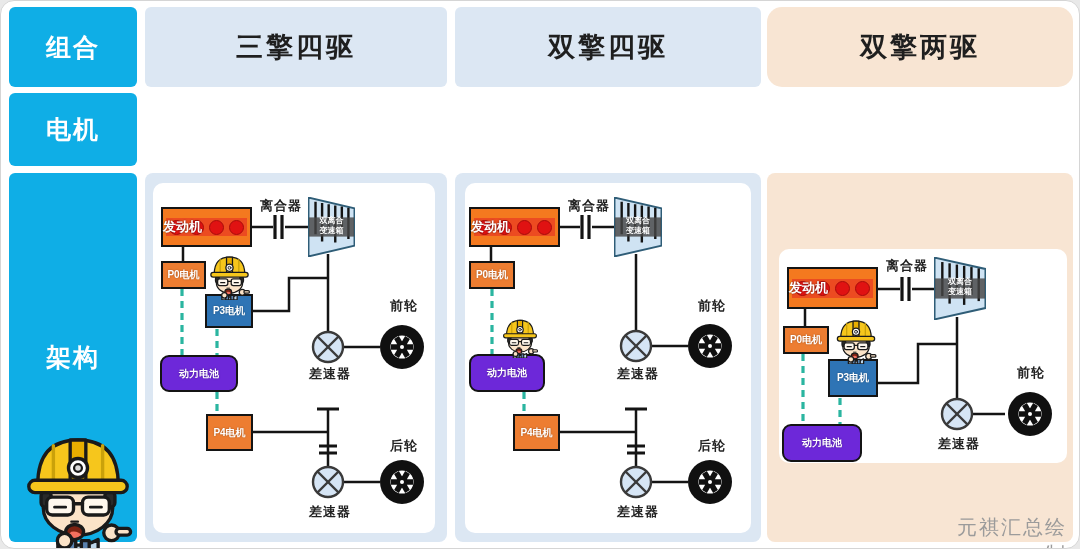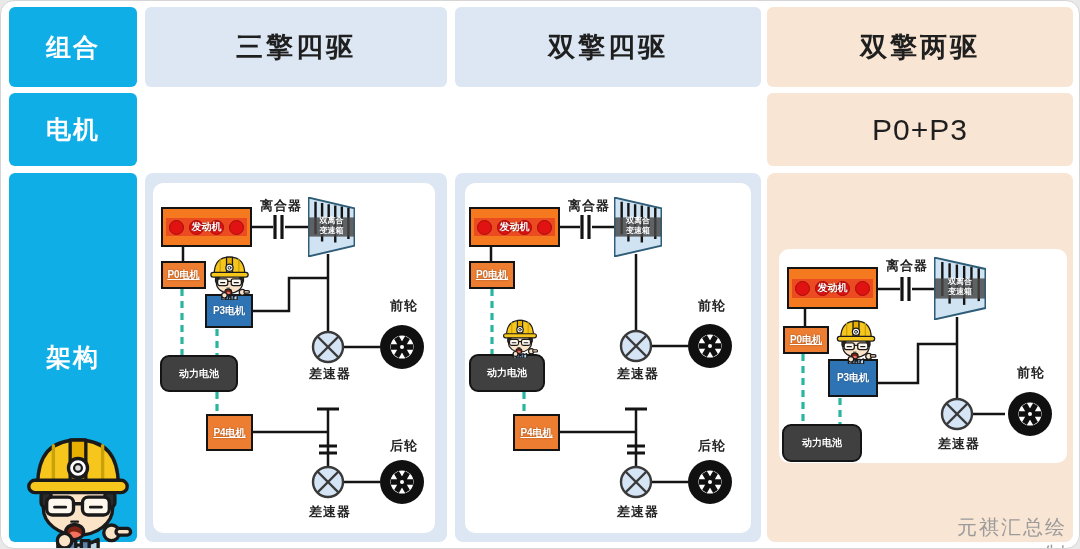--- a/index.html
+++ b/index.html
@@ -6,41 +6,41 @@
   html,body { background:#e9e9e9; }
   body { font-family:"Liberation Sans","DejaVu Sans",sans-serif; }
   #stage {
     position:relative; width:1080px; height:549px; background:#ffffff;
     border-radius:14px; overflow:hidden; border:1px solid #d5d5d5;
   }
   .cell { position:absolute; border-radius:6px; }
   .cyan { background:var(--cyan); color:#fff; display:flex; align-items:center; justify-content:center;
           font-size:25px; font-weight:700; letter-spacing:2px; }
   .blue { background:#dce7f3; }
-  .peach{ background:#f8e5d3; }
+  .peach{ background:#f8e5d3;border-radius:15px; }
   .hdrtxt { display:flex; align-items:center; justify-content:center; height:100%;
             font-size:27px; font-weight:700; color:#1f1f1f; letter-spacing:3px; }
   .motortxt { display:flex; align-items:center; justify-content:center; height:100%;
               font-size:30px; font-weight:500; color:#1f1f1f; letter-spacing:1px; }
   .panel { position:absolute; background:#ffffff; border-radius:10px; }
   .wires { position:absolute; left:0; top:0; pointer-events:none; }
 
   .box { position:absolute; border:2px solid #141414; color:#fff; display:flex;
          align-items:center; justify-content:center; font-weight:700; font-size:10px;
          text-shadow:0 0 2px rgba(0,0,0,.35); }
-  .orange { background:#ed7d31;text-decoration:underline; }
+  .orange { background:#ed7d31; }
   .bluebox{ background:#2e74b5; }
-  .battery{ background:#404040; border-radius:9px; border-width:2.5px; }
+  .battery{ background:#6d28d9; border-radius:9px; border-width:2.5px; }
 
   .engine { position:absolute; background:#f4791f; border:2.5px solid #141414;
             display:flex; align-items:center; justify-content:space-around; padding:0 4px; }
   .engine-band { position:absolute; left:3%; right:3%; top:25%; height:50%; background:rgba(233,57,35,.72); }
   .cyl { position:relative; width:15px; height:15px; border-radius:50%; background:#e01212; border:1px solid #a80c0c; }
   .engine-label { position:absolute; left:0; right:0; top:50%; transform:translateY(-50%);
-                  text-align:center; color:#fff; font-size:10px; font-weight:700;
+                  text-align:left; color:#fff; font-size:13px; font-weight:700;
                   text-shadow:0 0 2px rgba(0,0,0,.55); }
 
   .gearbox { position:absolute; }
   .gearbox svg { position:absolute; inset:0; width:100%; height:100%; }
   .gb-body { fill:#cfe3f3; stroke:#2f5d77; stroke-width:2; }
   .gb-bars line { stroke:#141414; stroke-width:2.4; }
   .gb-band { fill:rgba(70,70,70,.82); }
   .gb-text { position:absolute; left:0; right:0; top:31%; color:#fff; font-size:8px; font-weight:700;
              line-height:1.3; text-align:center; }
 
@@ -67,23 +67,20 @@
   <div class="cell blue" style="left:144px;top:6px;width:302px;height:80px">
     <div class="hdrtxt">三擎四驱</div>
   </div>
   <div class="cell blue" style="left:454px;top:6px;width:306px;height:80px">
     <div class="hdrtxt">双擎四驱</div>
   </div>
   <div class="cell peach" style="left:766px;top:6px;width:306px;height:80px">
     <div class="hdrtxt">双擎两驱</div>
   </div>
 
-  <div class="cell peach" style="left:766px;top:92px;width:306px;height:73px">
-    <div class="motortxt">P0+P3</div>
-  </div>
 
   <div class="cell blue" style="left:144px;top:172px;width:302px;height:369px;border-radius:8px"></div>
   <div class="cell blue" style="left:454px;top:172px;width:306px;height:369px;border-radius:8px"></div>
   <div class="cell peach" style="left:766px;top:172px;width:306px;height:369px;border-radius:8px"></div>
 
   <div class="panel" style="left:152px;top:182px;width:282px;height:350px"></div>
   <div class="panel" style="left:464px;top:182px;width:286px;height:350px"></div>
   <div class="panel" style="left:778px;top:248px;width:288px;height:214px"></div>
 
   <svg class="wires" width="1080" height="549">

